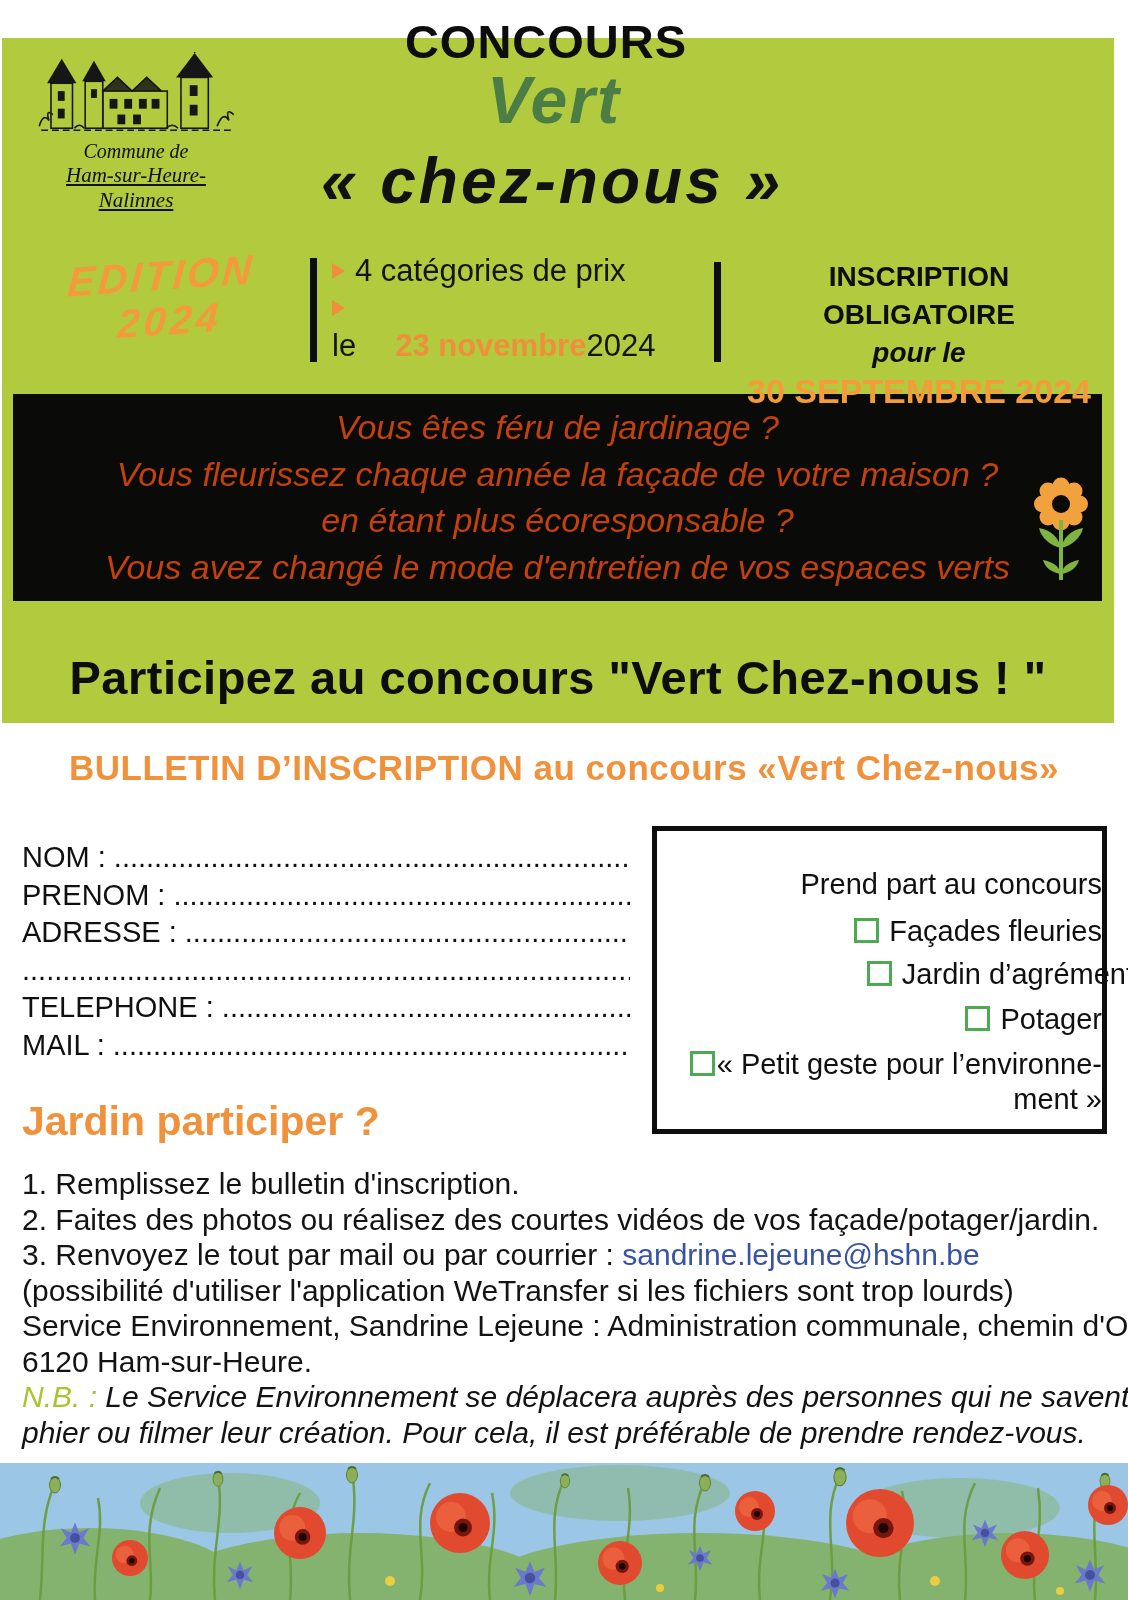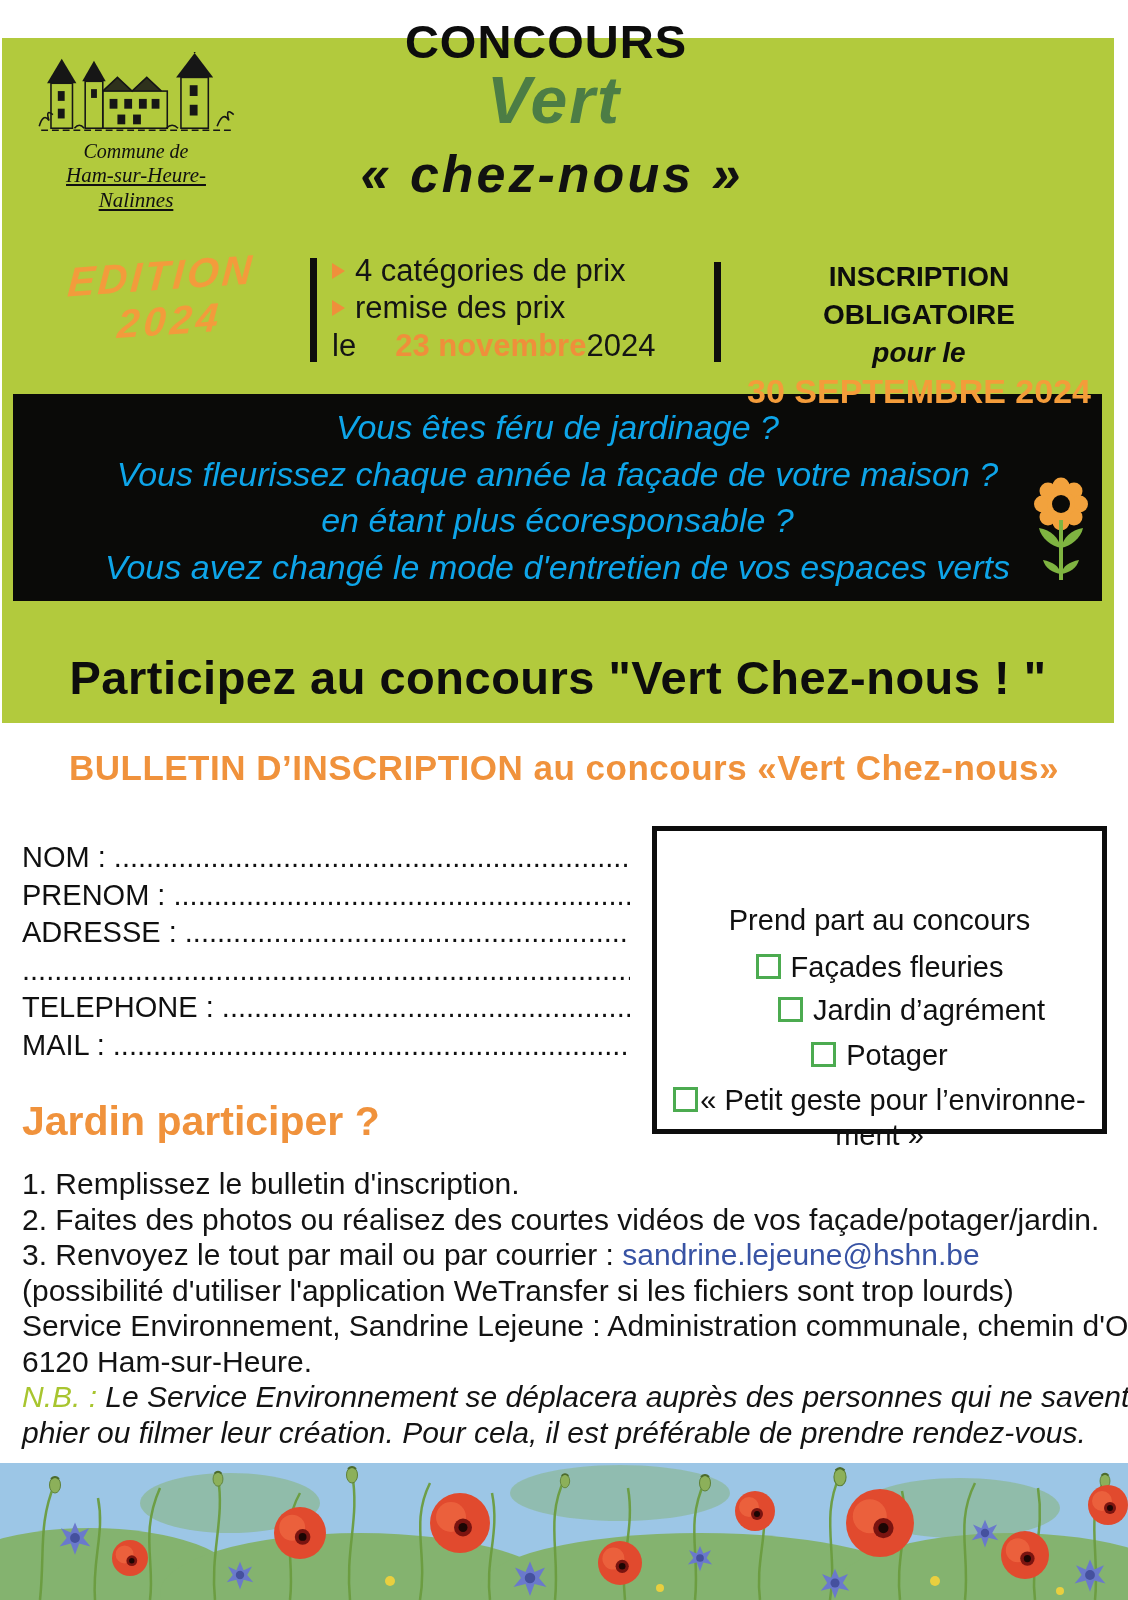--- a/index.html
+++ b/index.html
@@ -18,21 +18,21 @@
     left:0;top:14px;width:1092px;text-align:center;
     font-size:47px;font-weight:bold;color:#0d0d0d;letter-spacing:1px;z-index:5;
   }
   .vert-word{
     left:0;top:62px;width:1108px;text-align:center;
     font-size:66px;font-weight:bold;font-style:italic;color:#4c7d45;z-index:5;
     letter-spacing:2px;
   }
   .chez-nous{
     left:0;top:144px;width:1104px;text-align:center;
-    font-size:52px;font-weight:bold;font-style:italic;color:#111;z-index:5;
+    font-size:64px;font-weight:bold;font-style:italic;color:#111;z-index:5;
     letter-spacing:3px;
   }
 
   
   .logo-block{left:30px;top:52px;width:212px;text-align:center;z-index:5;}
   .logo-castle{width:206px;height:86px;display:block;margin:0 auto;}
   .logo-cap1{font-family:"Liberation Serif", serif;font-style:italic;font-size:20px;color:#101010;margin-top:2px;}
   .logo-cap2{font-family:"Liberation Serif", serif;font-style:italic;font-size:21px;color:#101010;text-decoration:underline;}
 
   
@@ -56,40 +56,40 @@
   .date-hl{color:#ef8f3b;font-weight:bold;margin-left:39px;}
 
   
   .registration{left:731px;top:258px;width:376px;text-align:center;z-index:5;}
   .registration .r1{font-size:28px;font-weight:bold;color:#0d0d0d;line-height:38px;}
   .registration .r2{font-size:28px;font-weight:bold;color:#0d0d0d;line-height:38px;font-style:italic;}
   .registration .r3{font-size:34px;font-weight:bold;color:#f49c3a;line-height:38px;}
 
   
   .banner{left:13px;top:394px;width:1089px;height:207px;background:#0a0a08;z-index:4;}
-  .banner-text{position:absolute;left:0;top:10px;width:100%;text-align:center;color:#0ea5e9;
+  .banner-text{position:absolute;left:0;top:10px;width:100%;text-align:center;color:#c2410c;
     font-style:italic;font-size:34px;line-height:46.5px;}
   .flower{left:1033px;top:476px;width:56px;height:112px;z-index:6;}
 
   .cta{
     left:2px;top:650px;width:1112px;text-align:center;
     font-size:47px;font-weight:bold;color:#0d0d0d;z-index:5;letter-spacing:0.5px;
   }
 
   
   .bulletin-title{
     left:0;top:748px;width:1128px;text-align:center;
     font-size:35px;font-weight:bold;color:#f0923c;letter-spacing:0.5px;
   }
 
   .form-block{left:22px;top:839px;width:608px;color:#101010;}
   .form-block .frow{height:37.5px;line-height:37.5px;font-size:29px;white-space:nowrap;overflow:hidden;width:608px;}
 
   .cat-box{left:652px;top:826px;width:445px;height:298px;border:5px solid #0d0d0d;background:#ffffff;}
-  .cat-box .line{position:absolute;left:0;width:100%;text-align:center;font-size:29px;color:#101010;white-space:nowrap;margin-top:36px;}
+  .cat-box .line{position:absolute;left:0;width:100%;text-align:right;font-size:29px;color:#101010;white-space:nowrap;}
   .chk{display:inline-block;width:19px;height:19px;border:3px solid #4cab50;background:#fff;vertical-align:-2px;margin-right:10px;}
   .chk.tight{margin-right:2px;}
 
   .howto-title{left:22px;top:1098px;font-size:41px;font-weight:bold;color:#f0923c;}
 
   .steps{left:22px;top:1166px;width:1096px;color:#131313;}
   .steps .line{height:35.5px;line-height:35.5px;font-size:30px;white-space:nowrap;}
   .email-link{color:#3853a4;text-decoration:none;}
   .nb-prefix{color:#a8c52f;font-style:italic;}
   .nb-text{font-style:italic;}
@@ -154,21 +154,20 @@
 <div class="abs bar bar-left"></div>
 <div class="abs bar bar-right"></div>
 
 <div class="abs prize">
   <div class="row">
     <span class="tri"></span>
     <span>4 catégories de prix</span>
   </div>
   <div class="row">
     <span class="tri"></span>
-    <span>remise des prix</span>
   </div>
   <div class="row">
     <span>le </span>
     <span class="date-hl">23 novembre</span>
     <span> 2024</span>
   </div>
 </div>
 
 <div class="abs registration">
   <div class="r1">INSCRIPTION OBLIGATOIRE</div>

